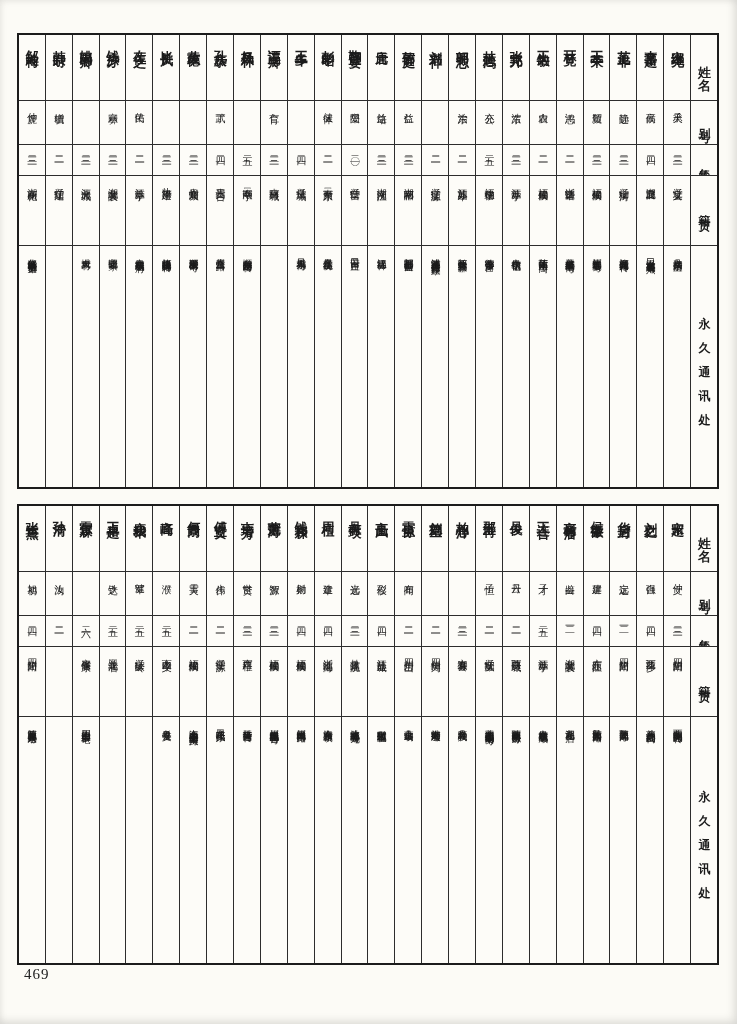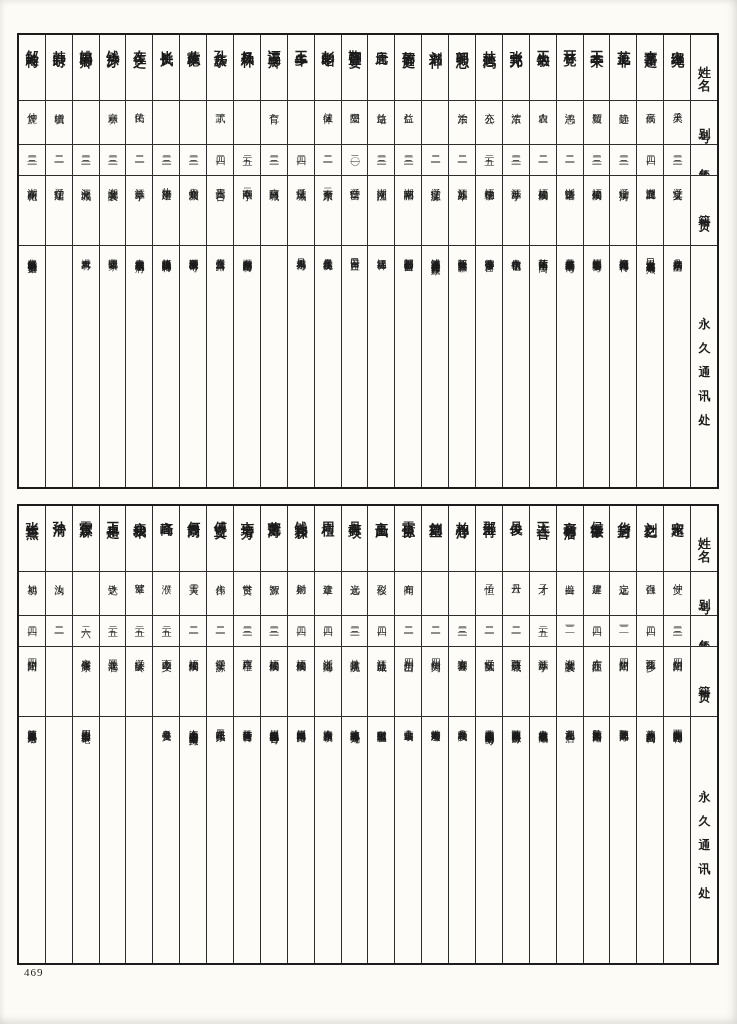--- a/index.html
+++ b/index.html
@@ -46,21 +46,21 @@
   .c-addr  .v { font-size:9.5px; letter-spacing:0.5px; }
   .header-col .cell { align-items:center; justify-content:center; padding-top:0; }
   .header-col .v { font-weight:700; }
   .header-col .c-name  .v { font-size:13px; letter-spacing:12px; }
   .header-col .c-alias .v { font-size:12px; letter-spacing:5px; }
   .header-col .c-age   .v { font-size:11px; letter-spacing:1px; }
   .header-col .c-native.cell .v { font-size:12px; letter-spacing:6px; }
   .header-col .c-addr  .v { font-size:12px; letter-spacing:24px; }
   .page-number {
     position:absolute; left:24px; top:966px;
-    font-size:11px; color:#222; letter-spacing:1px;
+    font-size:15px; color:#222; letter-spacing:1px;
     font-family:"Liberation Serif", serif;
     text-align:center;
   }
 </style>
 </head>
 <body>
 
 <div class="page">
 
   <div class="grid-table" id="table-top">

